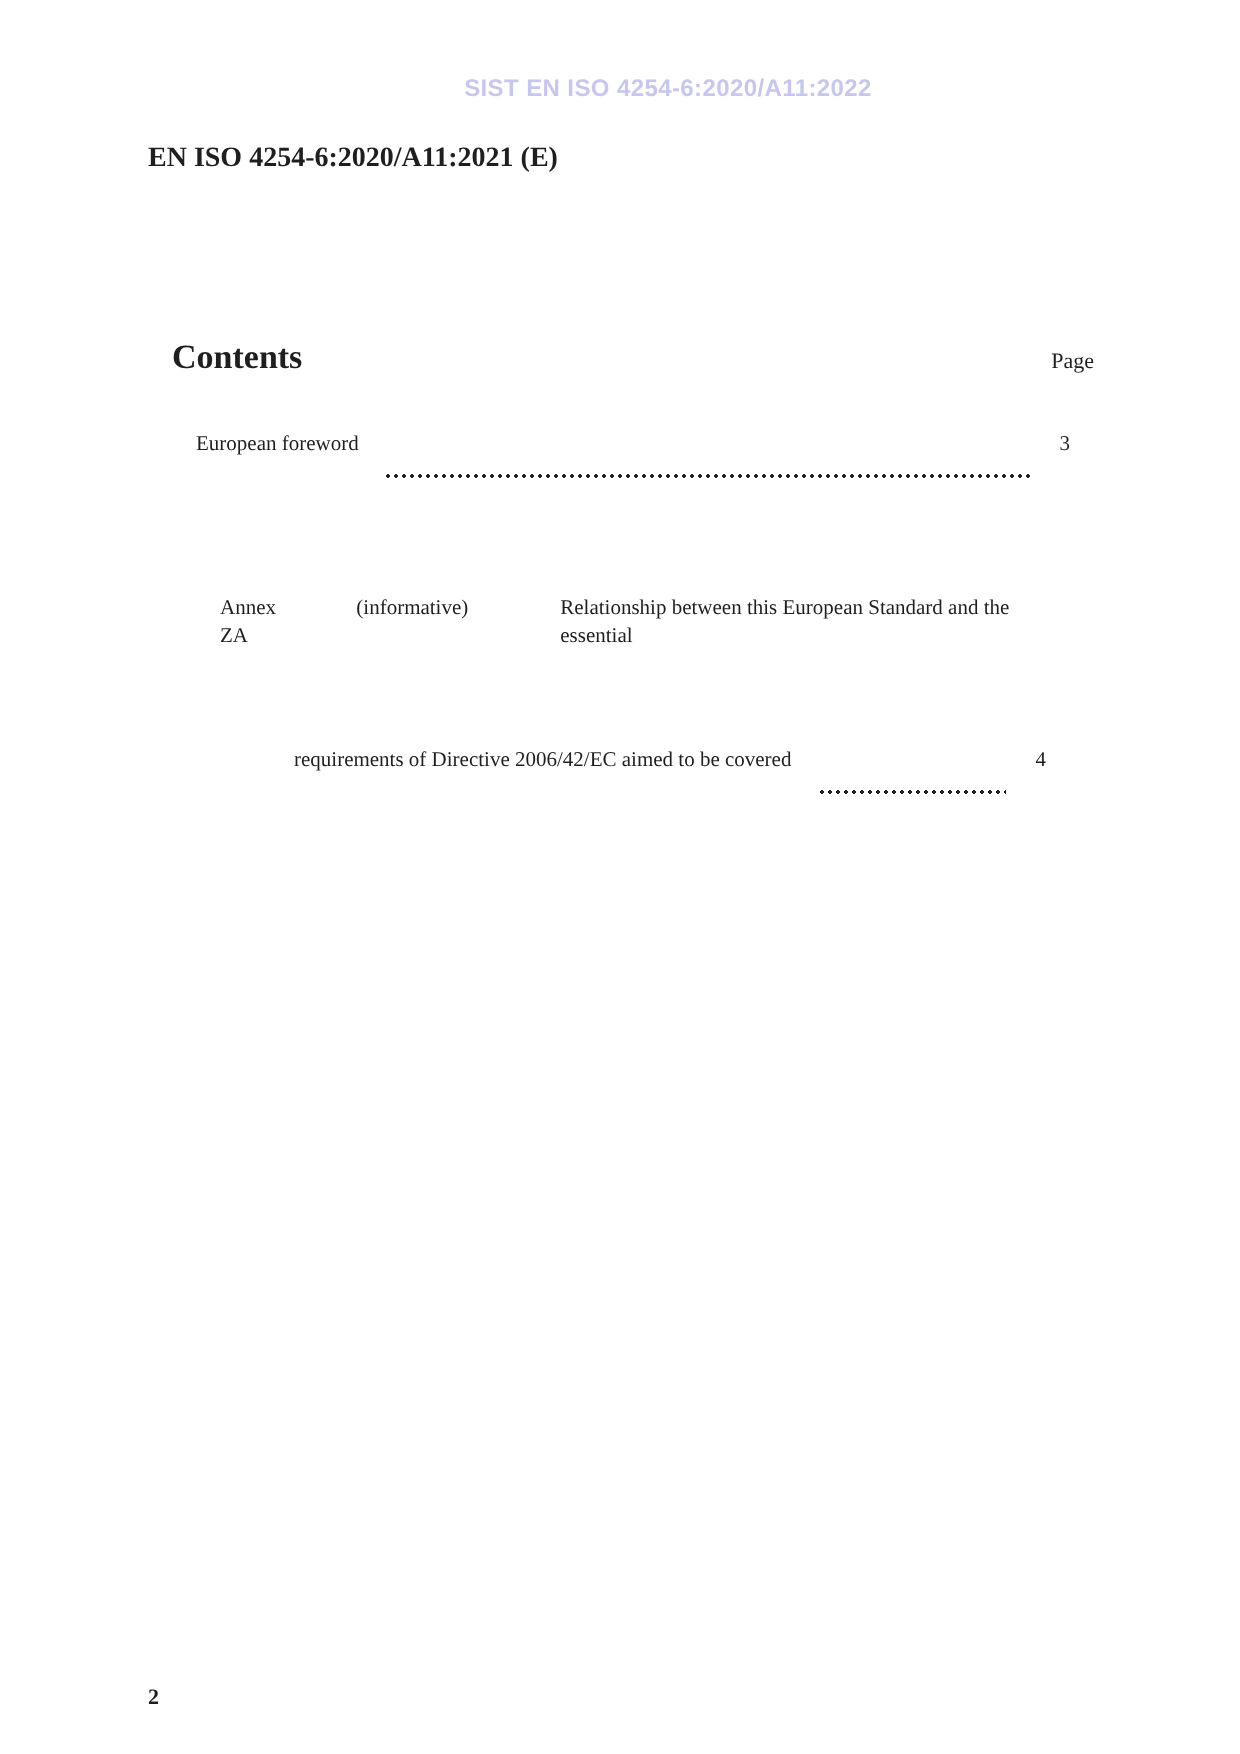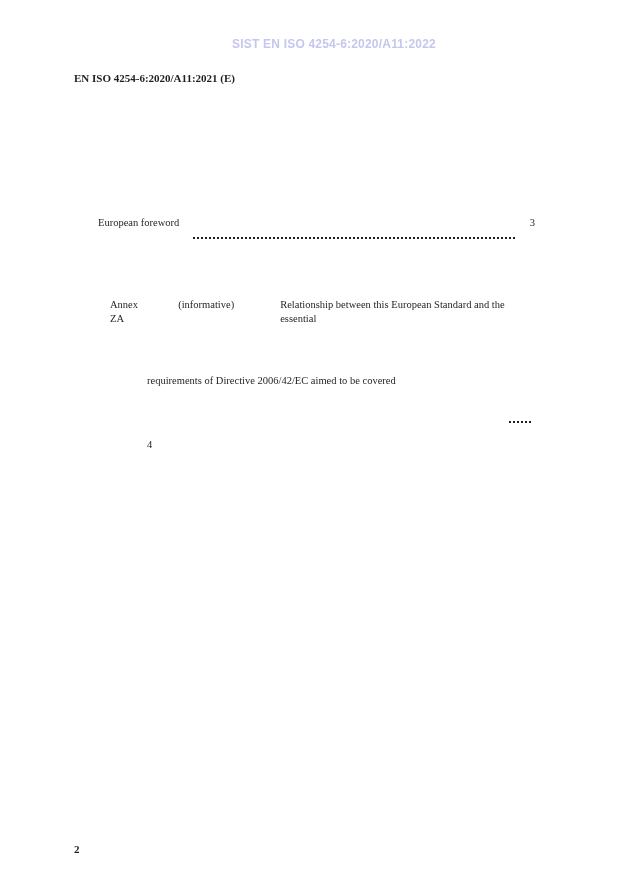--- a/index.html
+++ b/index.html
@@ -22,21 +22,21 @@
     font-family: "Liberation Sans", sans-serif;
     font-weight: bold;
     font-size: 12px;
     letter-spacing: 0.2px;
     color: #c6c6ef;
   }
   .doc-ref {
     position: absolute;
     top: 36px;
     left: 38px;
-    font-size: 11px;
+    font-size: 14px;
     font-weight: bold;
   }
   .contents-header {
     position: absolute;
     top: 121px;
     left: 38px;
     right: 73px;
     display: flex;
     justify-content: space-between;
     align-items: baseline;
@@ -59,38 +59,42 @@
     flex: 1 1 auto;
     align-self: flex-end;
     height: 4px;
     margin: 0 3px 2px 1px;
     background-image: radial-gradient(circle, #1f1f1f 0.8px, transparent 1px);
     background-size: 4px 4px;
     background-repeat: repeat-x;
     background-position: 0 100%;
   }
   .toc-entry-annex { margin-top: 8px; }
-  .wrap-line { margin-left: 37px; flex-direction: column; }
+  .wrap-line { margin-left: 37px; }
   .page-num {
     position: absolute;
     top: 807px;
     left: 38px;
     font-size: 11px;
     font-weight: bold;
   }
 </style>
 </head>
 <body>
 
 <div class="page">
 
   <div class="watermark">SIST EN ISO 4254-6:2020/A11:2022</div>
 
   <div class="doc-ref">EN ISO 4254-6:2020/A11:2021 (E)</div>
 
+  <div class="contents-header">
+    <span class="contents-title">Contents</span>
+    <span class="page-label">Page</span>
+  </div>
 
   <div class="toc">
 
     <div class="toc-row">
       <span class="bold">European foreword</span>
       <span class="dots"></span>
       <span class="bold">3</span>
     </div>
 
     <div class="toc-entry-annex">

